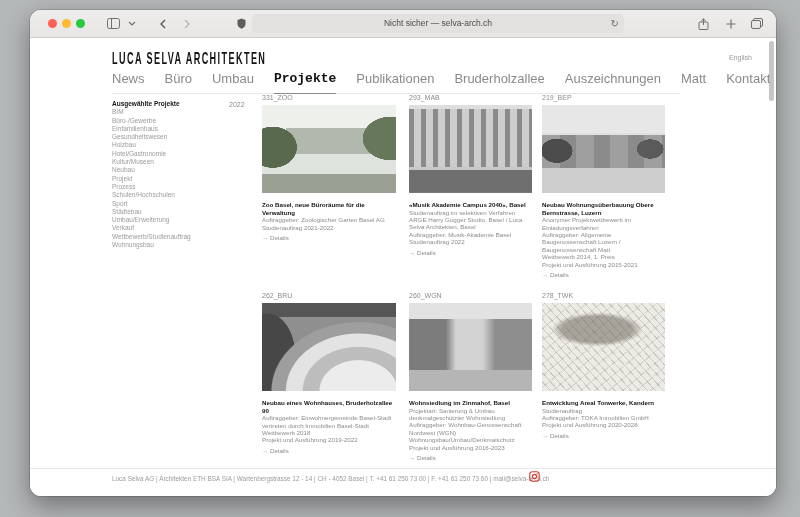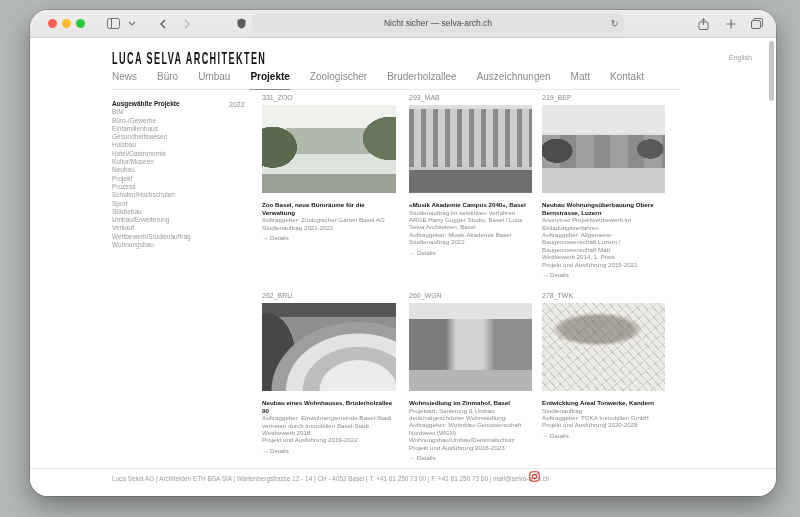--- a/index.html
+++ b/index.html
@@ -1,38 +1,38 @@
 <!DOCTYPE html>
 <html><head>
 <meta charset="utf-8">
 <style>
   html,body{margin:0;padding:0;}
   body{width:800px;height:517px;background:#b5b8b9;font-family:"Liberation Sans",sans-serif;position:relative;overflow:hidden;}
-  .window{position:absolute;left:30px;top:10px;width:746px;height:486px;background:#fff;border-radius:18px;
+  .window{position:absolute;left:30px;top:10px;width:746px;height:486px;background:#fff;border-radius:11px;
           box-shadow:0 10px 26px rgba(0,0,0,.38),0 0 0 1px rgba(0,0,0,.14);overflow:hidden;}
   
   .titlebar{position:absolute;left:0;top:0;right:0;height:27px;background:linear-gradient(#efedec,#e8e6e4);border-bottom:1px solid #cfcdcb;}
   .tl{position:absolute;top:9px;width:9px;height:9px;border-radius:50%;}
   .tl.red{left:18px;background:#ff5f57;}
   .tl.yellow{left:32px;background:#febc2e;}
   .tl.green{left:46px;background:#28c840;}
   .tbicon{position:absolute;top:7px;width:14px;height:13px;display:flex;align-items:center;justify-content:center;color:#6f6f6f;}
   .urlpill{position:absolute;left:222px;top:4px;width:372px;height:19px;background:#e3e1df;border-radius:5px;}
   .urltext{display:block;width:100%;line-height:19px;text-align:center;font-size:8.5px;color:#4c4c4c;}
   .reload{position:absolute;right:5px;top:0;line-height:19px;font-size:10px;color:#6f6f6f;font-family:"DejaVu Sans",sans-serif;}
   
   .page{position:absolute;left:0;top:28px;right:0;bottom:0;background:#fff;}
   .scroll-thumb{position:absolute;right:2px;top:3px;width:5px;height:60px;border-radius:3px;background:#c6c6c6;}
   .logo{position:absolute;left:82px;top:11px;font-size:13px;font-weight:bold;letter-spacing:2px;color:#141414;
         transform:scaleX(.70) scaleY(1.25);transform-origin:left top;white-space:nowrap;}
   .lang{position:absolute;right:24px;top:16px;font-size:7px;color:#9a9a9a;}
-  .nav{position:absolute;left:82px;top:33px;width:568px;display:flex;gap:20px;font-size:10px;color:#8a8a8a;
+  .nav{position:absolute;left:82px;top:33px;width:568px;display:flex;gap:20px;font-size:13px;color:#8a8a8a;
        border-bottom:1px solid #e6e6e6;padding-bottom:7px;}
   .nav-item{position:relative;cursor:default;white-space:nowrap;}
-  .nav-item.active{color:#111;font-weight:bold;}
+  .nav-item.active{color:#111;font-weight:bold;font-family:Liberation Mono, monospace;}
   .nav-item.active::after{content:"";position:absolute;left:0;right:0;bottom:-8px;height:1px;background:#8a8a8a;}
   .sidebar{position:absolute;left:82px;top:62px;width:118px;font-size:6.5px;line-height:8.3px;color:#9b9b9b;}
   .sidebar-title{color:#161616;font-weight:bold;}
   .year-label{position:absolute;left:199px;top:63px;font-size:7px;color:#8c8c8c;}
   
   .card{position:absolute;}
   .card.c0{left:232px;top:56px;width:134px;}
   .card.c1{left:379px;top:56px;width:123px;}
   .card.c2{left:512px;top:56px;width:123px;}
   .card.c3{left:232px;top:254px;width:134px;}
@@ -169,21 +169,21 @@
     <div class="scroll-thumb"></div>
 
     <div class="logo">LUCA SELVA ARCHITEKTEN</div>
     <a class="lang">English</a>
 
     <nav class="nav">
       <span class="nav-item">News</span>
       <span class="nav-item">Büro</span>
       <span class="nav-item">Umbau</span>
       <span class="nav-item active">Projekte</span>
-      <span class="nav-item">Zoologischer</span>
+      <span class="nav-item">Publikationen</span>
       <span class="nav-item">Bruderholzallee</span>
       <span class="nav-item">Auszeichnungen</span>
       <span class="nav-item">Matt</span>
       <span class="nav-item">Kontakt</span>
     </nav>
 
     <div class="sidebar">
       <div class="sidebar-title">Ausgewählte Projekte</div>
       <div>BIM</div>
       <div>Büro-/Gewerbe</div>

